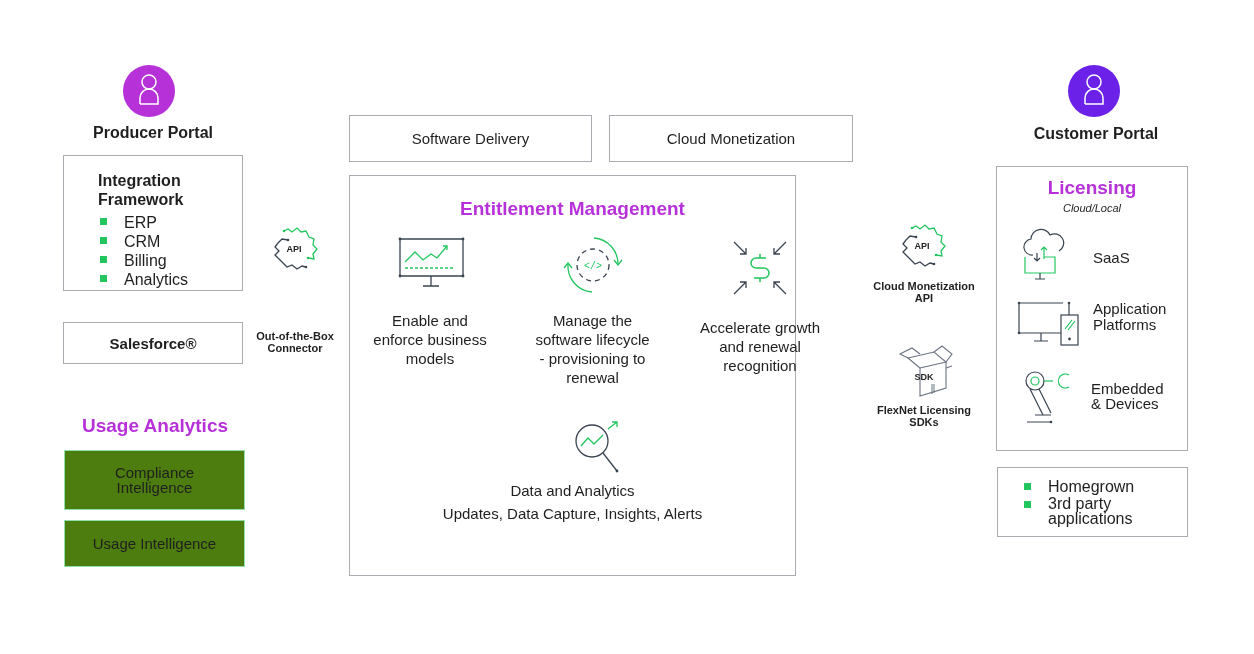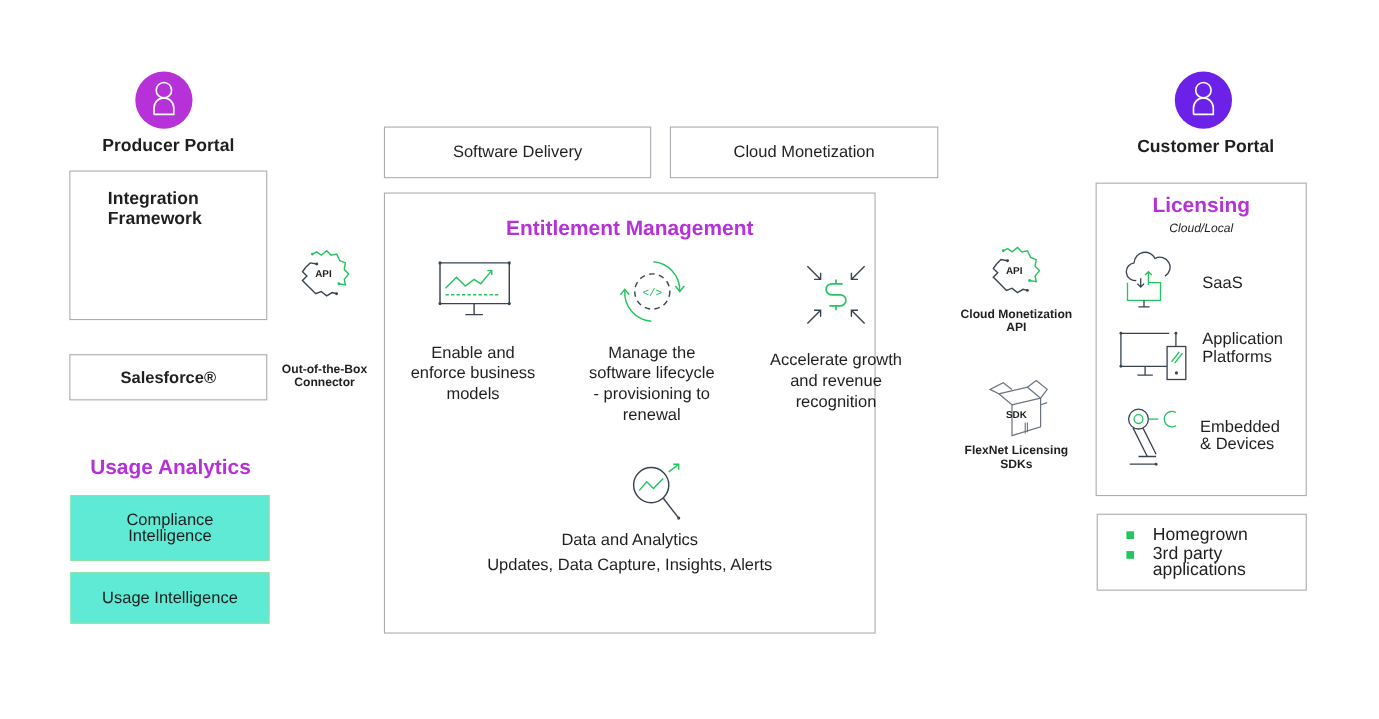--- a/index.html
+++ b/index.html
@@ -1,20 +1,20 @@
 <!DOCTYPE html>
 <html><head>
 <meta charset="utf-8">
 <style>
   html, body { margin:0; padding:0; background:#ffffff; }
   body { width:1254px; height:654px; position:relative; overflow:hidden;
          font-family:"Liberation Sans", sans-serif; color:#1f1f1f; }
   .abs { position:absolute; }
   .box { position:absolute; border:1.5px solid #a9adb1; box-sizing:border-box; background:#fff; }
-  .gbox { position:absolute; border:1.5px solid #8fe0aa; box-sizing:border-box; background:#5eead4; }
+  .gbox { position:absolute; border:1.5px solid #8fe0aa; box-sizing:border-box; background:#4d7c0f; }
   .center { text-align:center; }
   .bold { font-weight:bold; }
   .purple { color:#b731d9; }
   .circle { position:absolute; width:52px; height:52px; border-radius:50%; }
   .bullets { list-style:none; margin:0; padding:0; }
   .bullets li { position:relative; padding-left:26px; font-size:16px; line-height:19px; }
   .bullets li .sq { position:absolute; left:2px; top:5px; width:7px; height:7px; background:#22c55e; }
   .flex-center { display:flex; align-items:center; justify-content:center; }
   .small { font-size:11px; font-weight:bold; line-height:12px; }
   svg { overflow:visible; }
@@ -28,20 +28,26 @@
     <path d="M17 39 V33 a9 9 0 0 1 18 0 V39 H17" fill="none" stroke="#fff" stroke-width="1.5"></path>
   </svg>
 </div>
 <div class="abs center bold" style="left:63px;top:124px;width:180px;font-size:16px;">Producer Portal</div>
 
 <div class="box" style="left:63px;top:155px;width:180px;height:136px;">
   <div class="abs bold" style="left:34px;top:15px;font-size:16px;line-height:19px;">
     <div>Integration</div>
     <div>Framework</div>
   </div>
+  <ul class="bullets abs" style="left:34px;top:57px;">
+    <li><span class="sq"></span><span>ERP</span></li>
+    <li><span class="sq"></span><span>CRM</span></li>
+    <li><span class="sq"></span><span>Billing</span></li>
+    <li><span class="sq"></span><span>Analytics</span></li>
+  </ul>
 </div>
 
 <div class="box flex-center bold" style="left:63px;top:322px;width:180px;height:42px;font-size:15px;">
   <span>Salesforce®</span>
 </div>
 
 <div class="abs" style="left:270px;top:225px;width:50px;height:50px;">
   <svg width="50" height="50" viewBox="0 0 50 50">
     <path d="M8 18 L5 22 L9 26 L5 30 L9 34 L13 38 L17 42 L22 40 L27 44 L32 41 L36 42" fill="none" stroke="#3a4450" stroke-width="1.3"></path>
     <path d="M8 18 L12 14 L18 15" fill="none" stroke="#3a4450" stroke-width="1.3"></path>
@@ -119,21 +125,21 @@
     <svg width="60" height="60" viewBox="0 0 60 60" style="display:block;margin:0 auto;">
       <path d="M4 4 L16 16 M16 10 V16 H10" fill="none" stroke="#3a4450" stroke-width="1.3"></path>
       <path d="M56 4 L44 16 M44 10 V16 H50" fill="none" stroke="#3a4450" stroke-width="1.3"></path>
       <path d="M4 56 L16 44 M10 44 H16 V50" fill="none" stroke="#3a4450" stroke-width="1.3"></path>
       <path d="M56 56 L44 44 M50 44 H44 V50" fill="none" stroke="#3a4450" stroke-width="1.3"></path>
       <path d="M36 20 H26 A5 5 0 0 0 26 30 H34 A5 5 0 0 1 34 40 H24" fill="none" stroke="#22c55e" stroke-width="1.5"></path>
       <path d="M30 16 V20 M30 40 V44" stroke="#22c55e" stroke-width="1.5"></path>
     </svg>
     <div class="center" style="font-size:15px;line-height:19px;margin-top:20px;">
       <div>Accelerate growth</div>
-      <div>and revenue</div>
+      <div>and renewal</div>
       <div>recognition</div>
     </div>
   </div>
 
   <svg class="abs" width="60" height="55" viewBox="0 0 60 55" style="left:220px;top:243px;">
     <circle cx="22" cy="22" r="16" fill="none" stroke="#3a4450" stroke-width="1.3"></circle>
     <path d="M33 34 L47 52" stroke="#3a4450" stroke-width="1.3"></path>
     <circle cx="47" cy="52" r="1.4" fill="#3a4450"></circle>
     <path d="M11 27 L18 19 L24 25 L33 16" fill="none" stroke="#22c55e" stroke-width="1.3"></path>
     <path d="M38 10 L47 3 M42 3 H47 V8" fill="none" stroke="#22c55e" stroke-width="1.3"></path>

